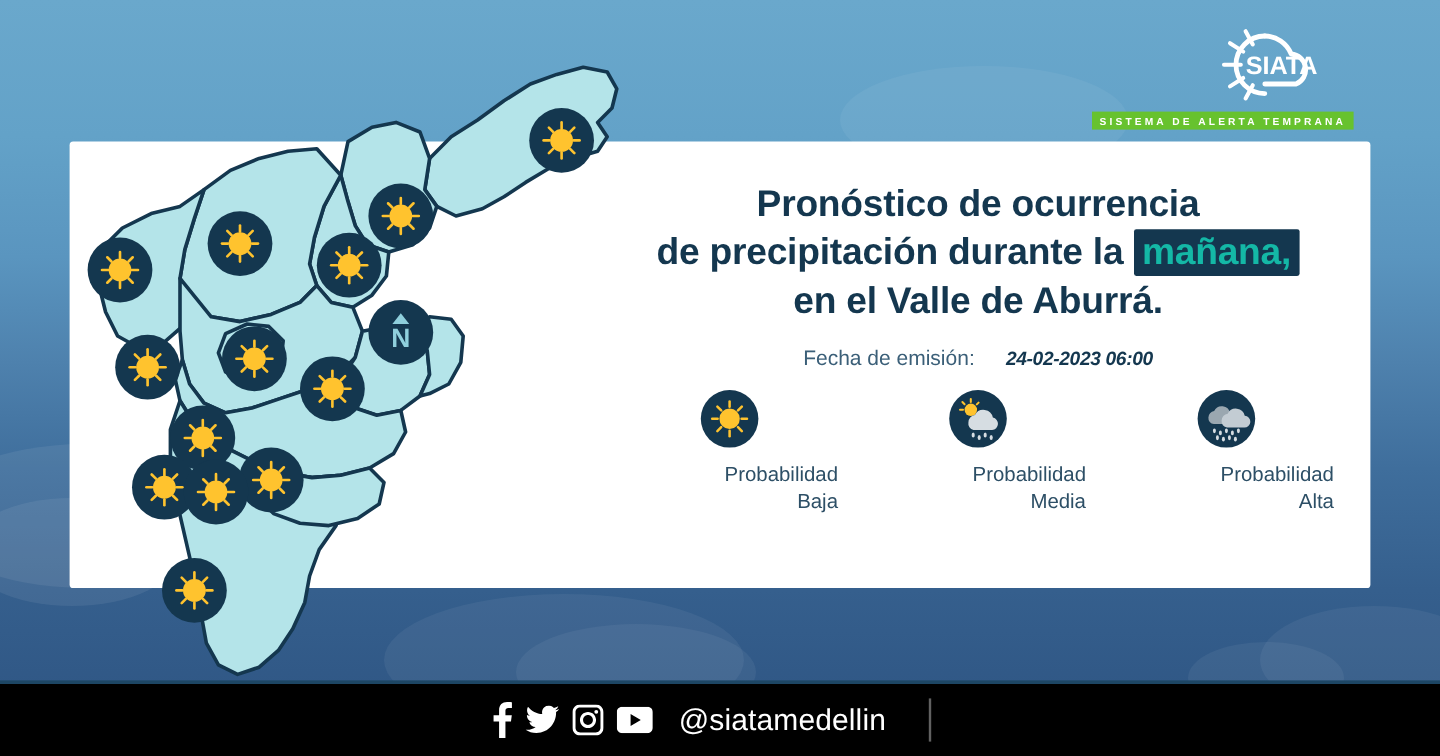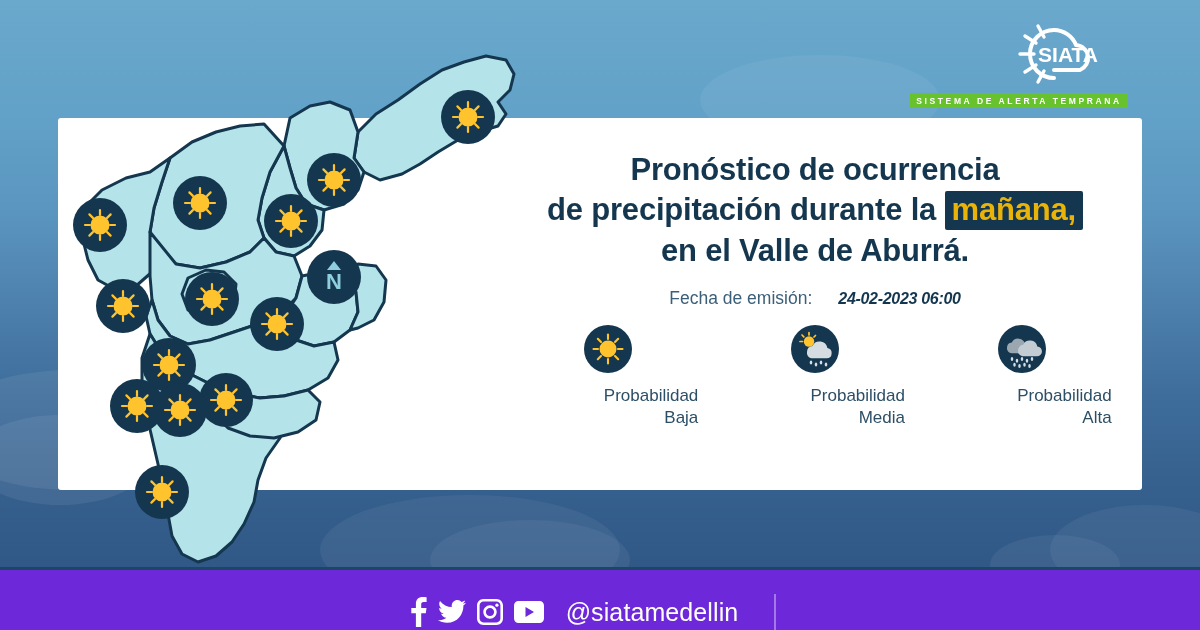--- a/index.html
+++ b/index.html
@@ -42,21 +42,21 @@
   .compass .tri { width:0; height:0; border-left:7px solid transparent;
                   border-right:7px solid transparent; border-bottom:9px solid #8fcfdc;
                   margin-bottom:1px; }
   .compass .n { color:#8fcfdc; font-size:22px; font-weight:bold; line-height:1;
                 font-family:"Liberation Sans", sans-serif; }
 
   
   .panel { position:absolute; left:505px; top:150px; width:620px; text-align:center; }
   .title { color:#14374f; font-weight:bold; font-size:31px; line-height:1.30;
            letter-spacing:-0.2px; }
-  .hl { background:#14374f; color:#eab308; padding:1px 7px 3px 7px; border-radius:2px; }
+  .hl { background:#14374f; color:#14b8a6; padding:1px 7px 3px 7px; border-radius:2px; }
   .date-row { margin-top:17px; display:flex; align-items:baseline;
               justify-content:center; gap:26px; }
   .date-label { color:#3b5f78; font-size:17.5px; }
   .date-value { color:#14374f; font-size:16px; font-weight:bold;
                 font-family:"Liberation Sans Narrow","Liberation Sans",sans-serif;
                 letter-spacing:-0.3px;font-style:italic; }
 
   
   .legend { position:absolute; left:505px; top:325px; width:620px;
             display:flex; justify-content:space-around; }
@@ -77,21 +77,21 @@
   .area-script svg { width:100%; height:100%; }
   .area-l1 { color:#ffffff; font-size:10.5px; font-weight:bold; letter-spacing:0.2px;
              line-height:1.12; }
   .area-l2 { color:#ffffff; font-size:10.5px; line-height:1.15; }
   .tagline { position:absolute; right:72px; top:93px; width:218px; height:15px;
              background:#67c22e; display:flex; align-items:center; justify-content:center; }
   .tagline span { color:#ffffff; font-size:8.5px; font-weight:bold; letter-spacing:2.6px; }
 
   
   .footer { position:absolute; left:0; bottom:0; width:1200px; height:60px;
-            background:#6d28d9; display:flex; align-items:flex-end; justify-content:center; }
+            background:#000000; display:flex; align-items:center; justify-content:center; }
   .footer-inner { display:flex; align-items:center; gap:22px; }
   .social { display:flex; align-items:center; gap:11px; }
   .social svg { display:block; fill:#ffffff; }
   .handle { color:#ffffff; font-size:25px; letter-spacing:0.1px; }
   .divider { width:2px; height:36px; background:rgba(255,255,255,0.38); margin:0 14px; }
   .site { color:#ffffff; font-size:25px; letter-spacing:0.1px; }
   .footer-top-line { position:absolute; left:0; bottom:60px; width:1200px; height:3px;
                      background:#1d4664; }
 </style>
 </head>

